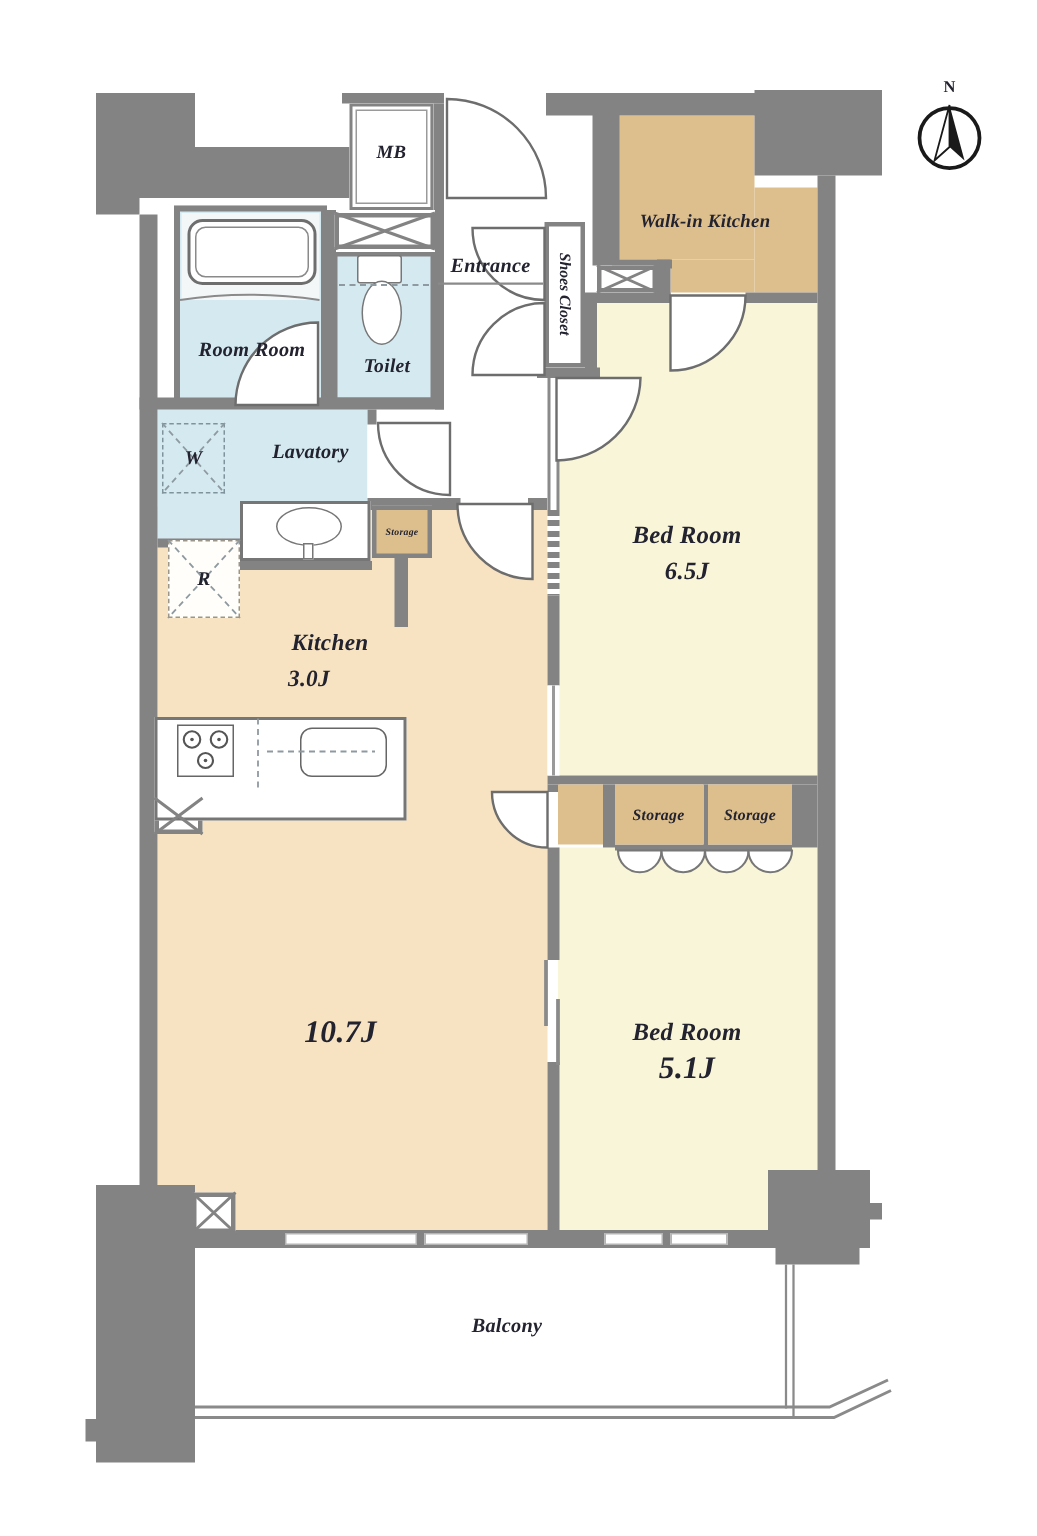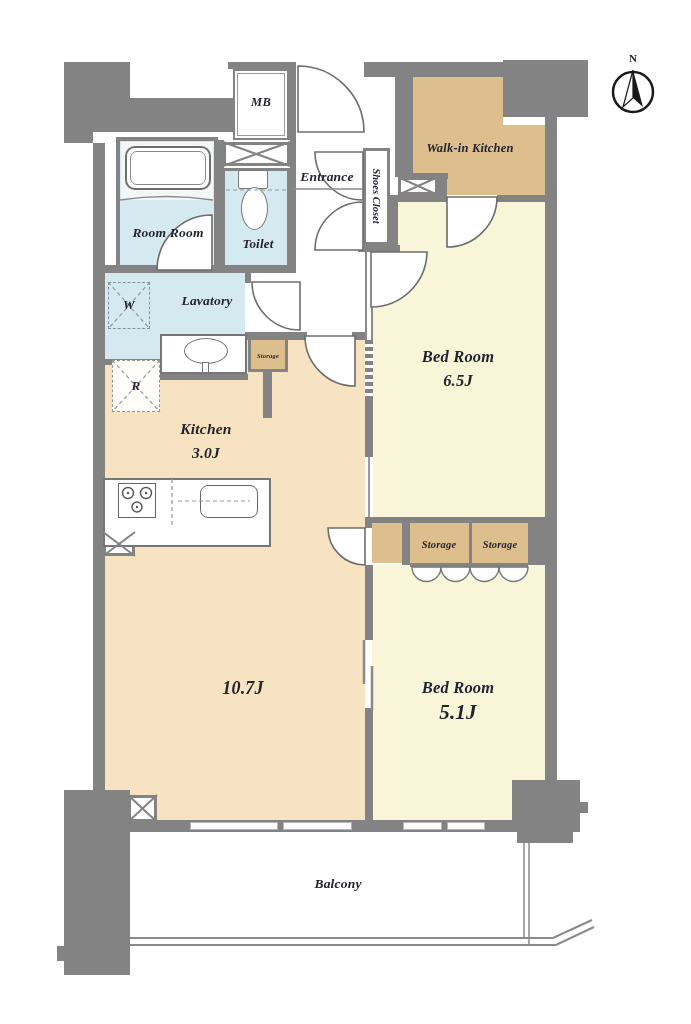--- a/index.html
+++ b/index.html
@@ -179,25 +179,25 @@
   <div class="lbl" style="left:261px;top:102px;font-size:12.5px;">MB</div>
   <div class="lbl" style="left:327px;top:177px;font-size:13.5px;">Entrance</div>
   <div class="lbl-v" style="left:376px;top:196px;font-size:10.5px;">Shoes Closet</div>
   <div class="lbl" style="left:470px;top:148px;font-size:12.5px;">Walk-in Kitchen</div>
   <div class="lbl" style="left:168px;top:233px;font-size:13.5px;">Room Room</div>
   <div class="lbl" style="left:258px;top:244px;font-size:13px;">Toilet</div>
   <div class="lbl" style="left:207px;top:301px;font-size:13.5px;">Lavatory</div>
   <div class="lbl" style="left:129px;top:305px;font-size:13px;">W</div>
   <div class="lbl" style="left:136px;top:386px;font-size:13px;">R</div>
   <div class="lbl" style="left:268px;top:355px;font-size:6.5px;">Storage</div>
-  <div class="lbl" style="left:206px;top:429px;font-size:15.5px;">Kitchen</div>
+  <div class="lbl" style="left:220px;top:429px;font-size:15.5px;">Kitchen</div>
   <div class="lbl" style="left:206px;top:453px;font-size:15.5px;">3.0J</div>
   <div class="lbl" style="left:458px;top:357px;font-size:16.5px;">Bed Room</div>
   <div class="lbl" style="left:458px;top:381px;font-size:16.5px;">6.5J</div>
   <div class="lbl" style="left:439px;top:544px;font-size:10.5px;">Storage</div>
   <div class="lbl" style="left:500px;top:544px;font-size:10.5px;">Storage</div>
-  <div class="lbl" style="left:243px;top:688px;font-size:18px;">10.7J</div>
+  <div class="lbl" style="left:227px;top:688px;font-size:21px;">10.7J</div>
   <div class="lbl" style="left:458px;top:688px;font-size:16.5px;">Bed Room</div>
   <div class="lbl" style="left:458px;top:712px;font-size:21px;">5.1J</div>
   <div class="lbl" style="left:310px;top:884px;font-size:13.5px;margin-left:28px;">Balcony</div>
   <div class="lbl" style="left:633px;top:58px;font-size:11px;font-style:normal;">N</div>
 
 </div>
 
 </body></html>

